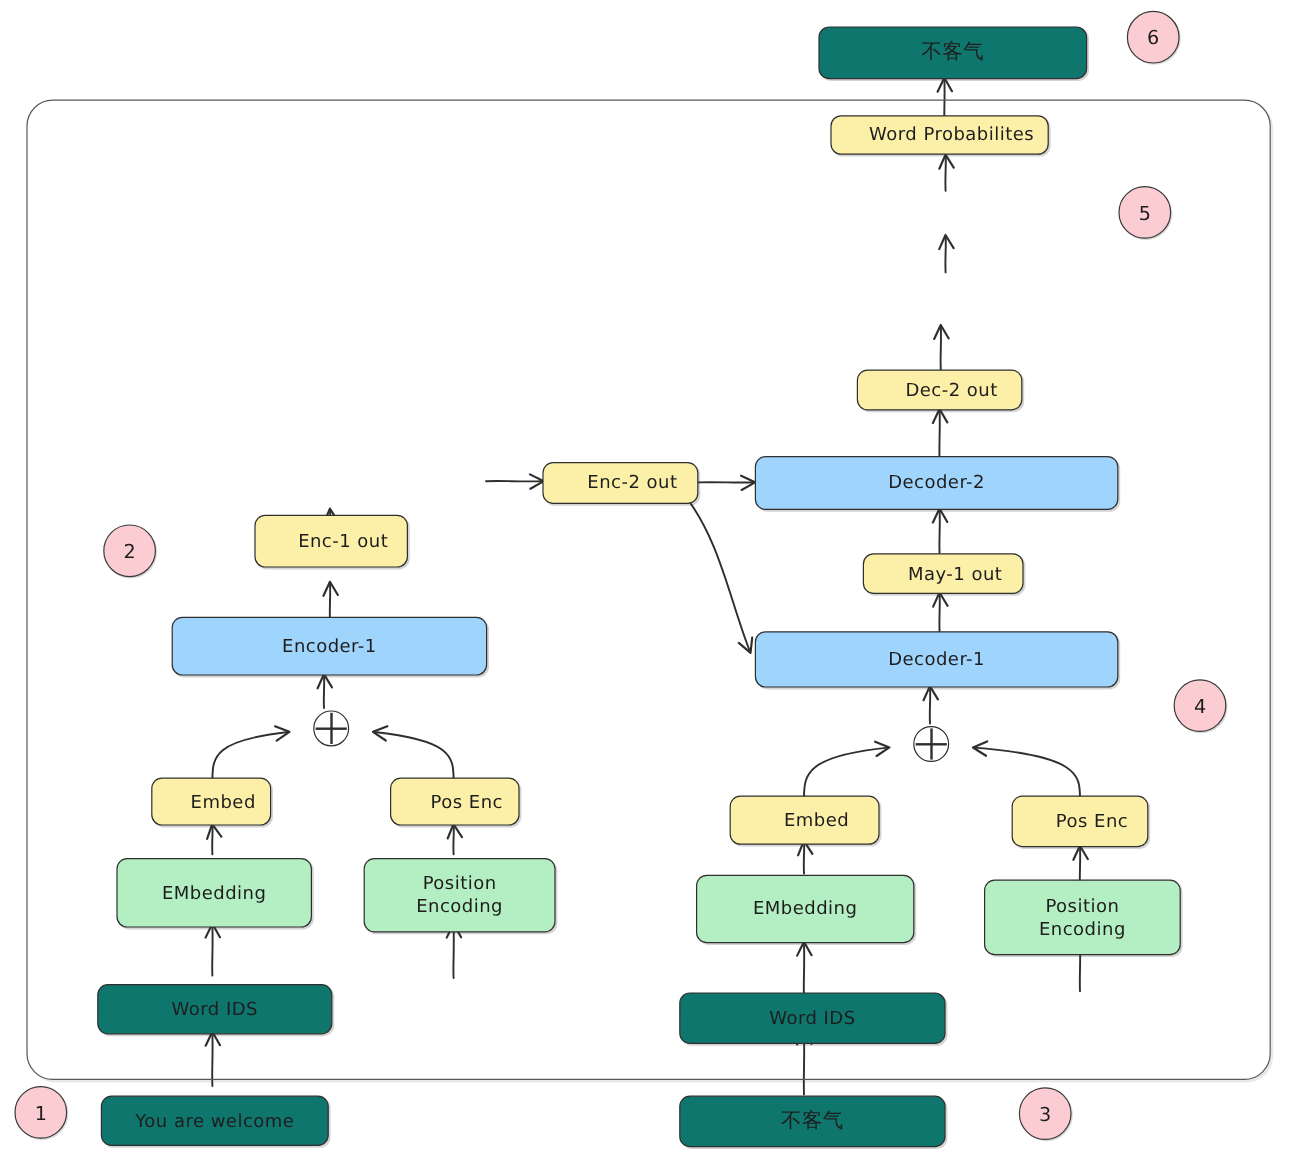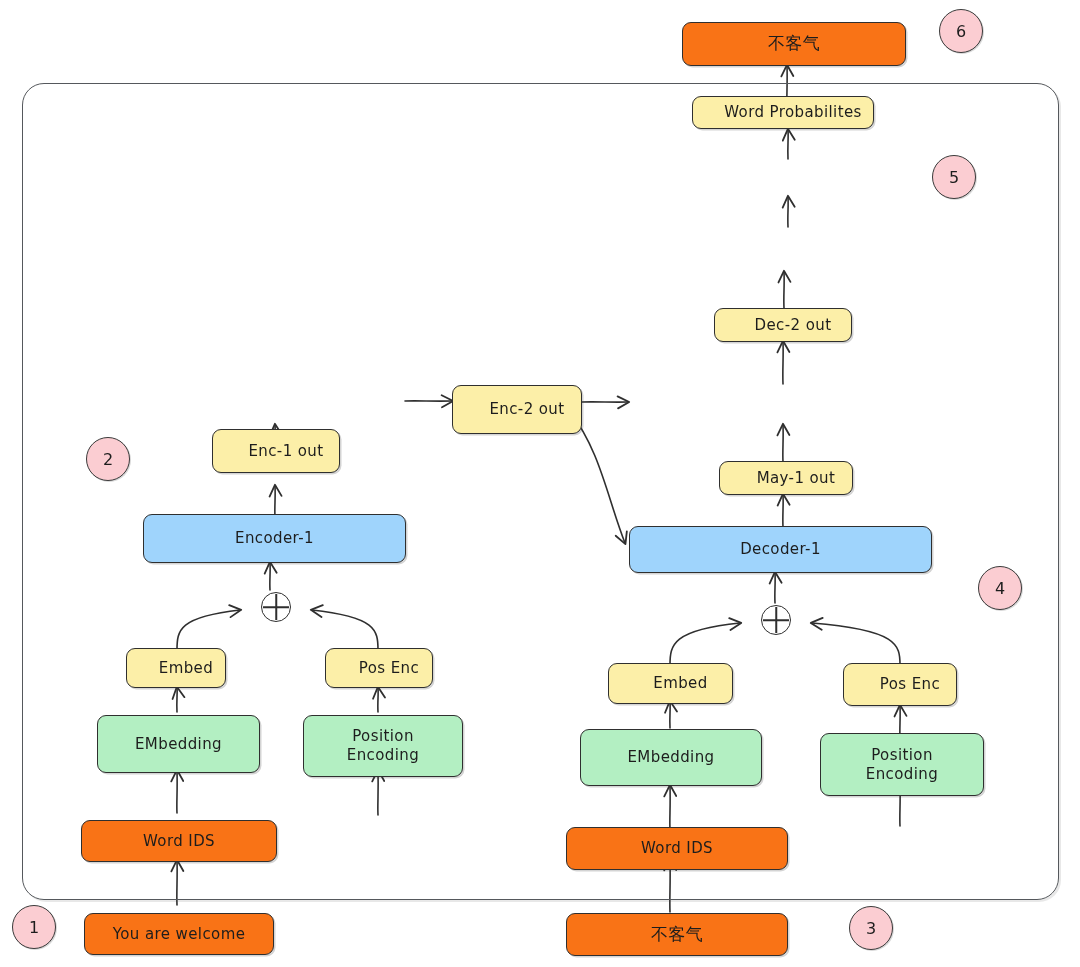--- a/index.html
+++ b/index.html
@@ -35,21 +35,21 @@
     border: 1.6px solid #2f2f2f;
     border-radius: 9px;
     font-family: "DejaVu Sans", sans-serif;
     font-size: 15px;
     color: #1d1d1d;
     letter-spacing: 0.4px;
     line-height: 1.25;
     box-shadow: 1.5px 1.5px 0 rgba(60,60,60,0.22);
   }
   .n-yellow  { background: #fcefa8; padding-left: 20px; }
-  .n-orange  { background: #f97316; }
+  .n-orange  { background: #0f766e; }
   .n-blue    { background: #9fd4fc; }
   .n-ltblue  { background: #e3f2fd; }
   .n-green   { background: #b3efc2; }
 
   .badge {
     position: absolute;
     box-sizing: border-box;
     width: 44px;
     height: 44px;
     border-radius: 50%;
@@ -149,31 +149,32 @@
   <div class="container-frame"></div>
 
   <div class="node n-orange" style="left:682px; top:22px; width:224px; height:44px; font-size:17px;">不客气</div>
 
   <div class="node n-yellow" style="left:692px; top:96px; width:182px; height:33px;">Word Probabilites</div>
 
 
 
   <div class="node n-yellow" style="left:714px; top:308px; width:138px; height:34px;">Dec-2 out</div>
 
+  <div class="node n-blue" style="left:629px; top:380px; width:303px; height:45px;">Decoder-2</div>
 
   <div class="node n-yellow" style="left:719px; top:461px; width:134px; height:34px;">May-1 out</div>
 
   <div class="node n-blue" style="left:629px; top:526px; width:303px; height:47px;">Decoder-1</div>
 
 
   <div class="node n-yellow" style="left:212px; top:429px; width:128px; height:44px;">Enc-1 out</div>
 
   <div class="node n-blue" style="left:143px; top:514px; width:263px; height:49px;">Encoder-1</div>
 
-  <div class="node n-yellow" style="left:452px; top:385px; width:130px; height:49px;">Enc-2 out</div>
+  <div class="node n-yellow" style="left:452px; top:385px; width:130px; height:35px;">Enc-2 out</div>
 
   <div class="plus" style="left:261px; top:592px;"></div>
 
   <div class="node n-yellow" style="left:126px; top:648px; width:100px; height:40px;">Embed</div>
 
   <div class="node n-yellow" style="left:325px; top:648px; width:108px; height:40px;">Pos Enc</div>
 
   <div class="node n-green" style="left:97px; top:715px; width:163px; height:58px;">EMbedding</div>
 
   <div class="node n-green" style="left:303px; top:715px; width:160px; height:62px; white-space:pre-line;">Position

